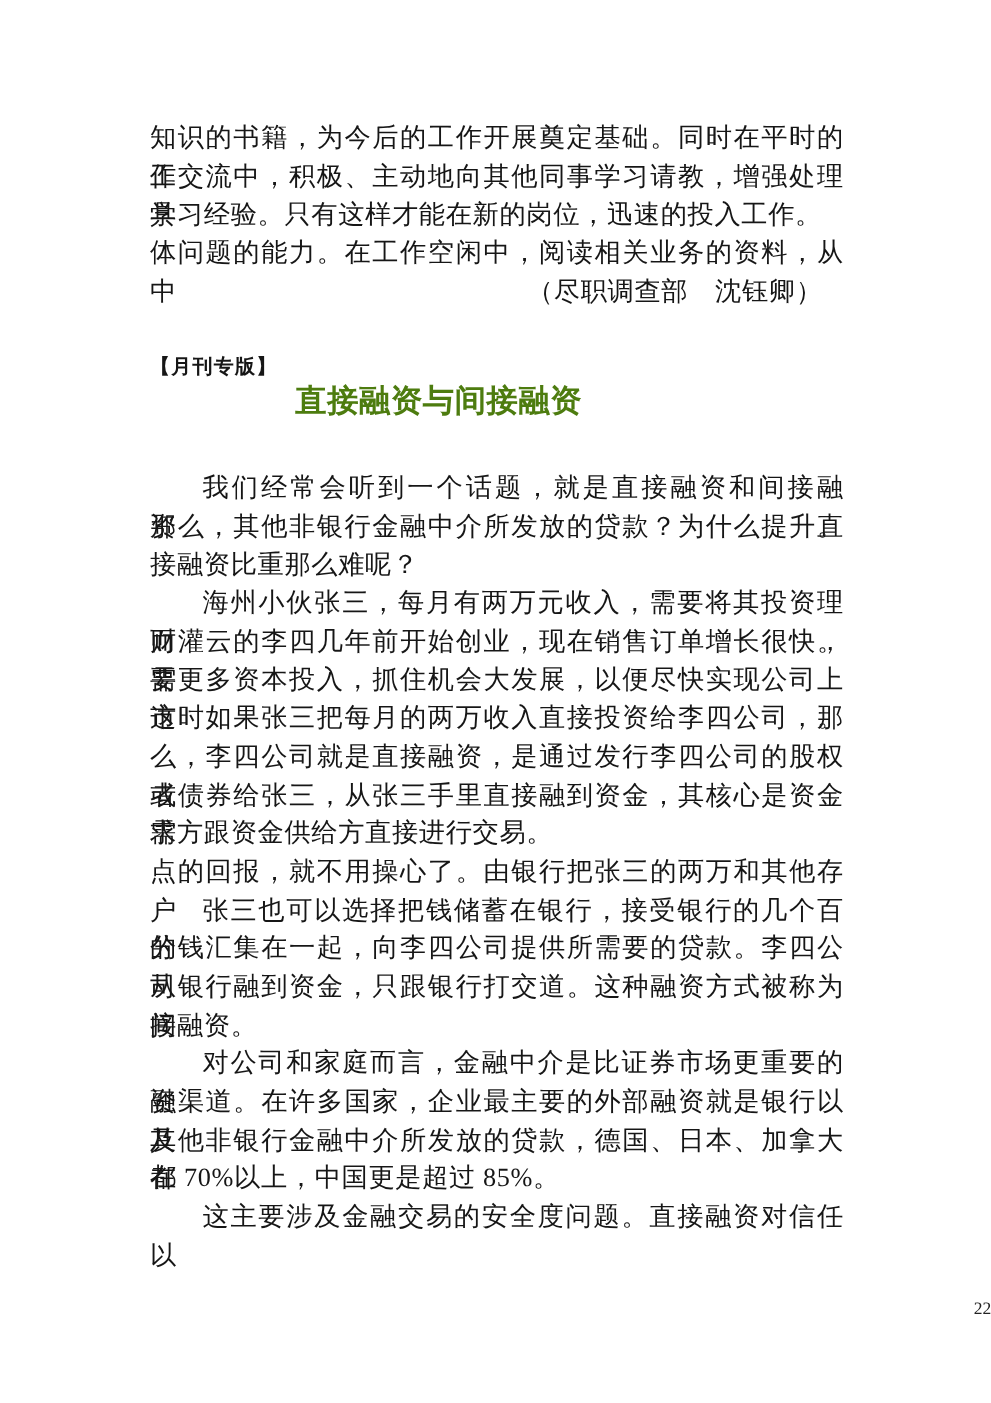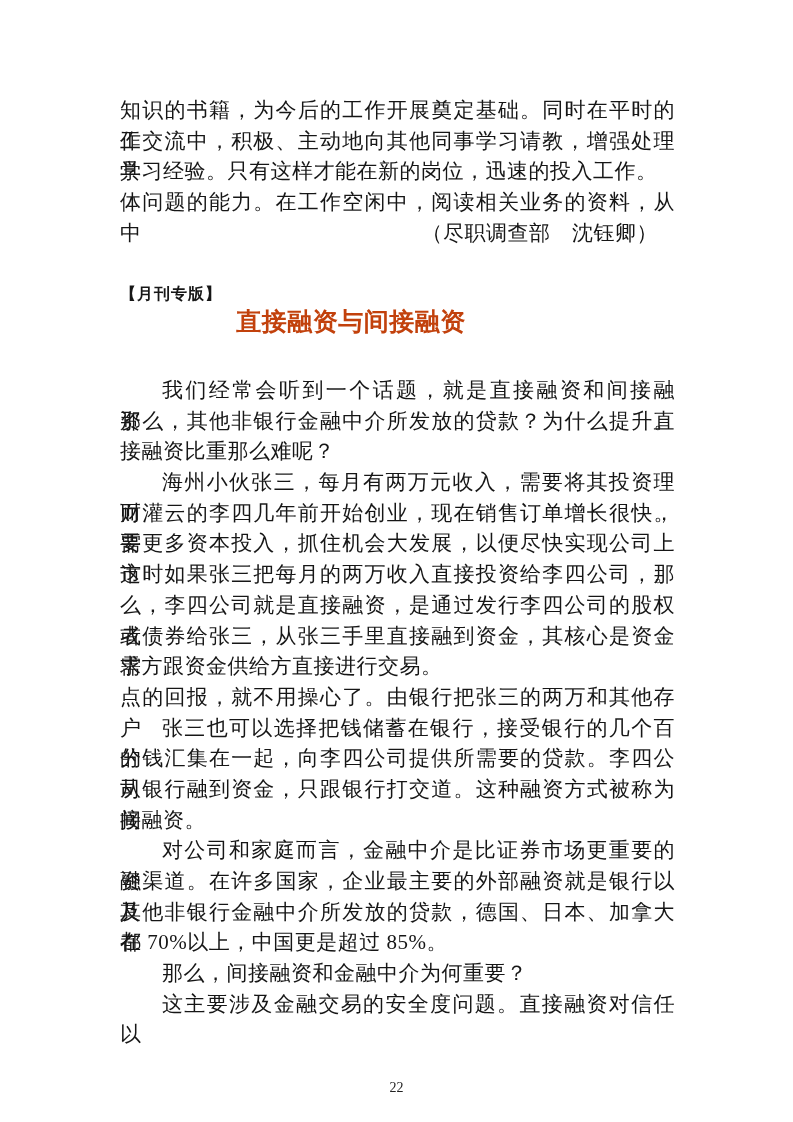--- a/index.html
+++ b/index.html
@@ -69,33 +69,32 @@
     left: 0;
     top: 306px;
     width: 702px;
     margin: 0;
     text-align: center;
     font-family: "Liberation Sans", "DejaVu Sans", sans-serif;
     font-weight: bold;
     font-size: 25px;
     line-height: 31px;
     letter-spacing: 0.5px;
-    color: #c2410c;
+    color: #4d7c0f;
   }
   .pageno {
     position: absolute;
     left: 0;
     top: 1038px;
     width: 793px;
-    text-align: center;
+    text-align: right;
     font-size: 14px;
     line-height: 20px;
     font-family: "Liberation Serif", "DejaVu Serif", serif;
     color: #222222;
-    margin-top: 40px;
   }
 </style>
 </head>
 <body>
 
 <div class="page">
 
   <section class="col continuation">
     <div id="cont-lines">
         <div class="line fill">知识的书籍，为今后的工作开展奠定基础。同时在平时的工</div>
@@ -123,19 +122,18 @@
       <div class="line">求方跟资金供给方直接进行交易。</div>
       <div class="line fill">点的回报，就不用操心了。由银行把张三的两万和其他存户</div>
       <div class="line fill indent">张三也可以选择把钱储蓄在银行，接受银行的几个百分</div>
       <div class="line fill">的钱汇集在一起，向李四公司提供所需要的贷款。李四公司</div>
       <div class="line fill">从银行融到资金，只跟银行打交道。这种融资方式被称为间</div>
       <div class="line">接融资。</div>
       <div class="line fill indent">对公司和家庭而言，金融中介是比证券市场更重要的融</div>
       <div class="line fill">资渠道。在许多国家，企业最主要的外部融资就是银行以及</div>
       <div class="line fill">其他非银行金融中介所发放的贷款，德国、日本、加拿大都</div>
       <div class="line">在 70%以上，中国更是超过 85%。</div>
-      <div class="line indent">那么，间接融资和金融中介为何重要？</div>
       <div class="line fill indent">这主要涉及金融交易的安全度问题。直接融资对信任以</div>
     </section>
 
   <div class="pageno">22</div>
 
 </div>
 
 </body></html>

